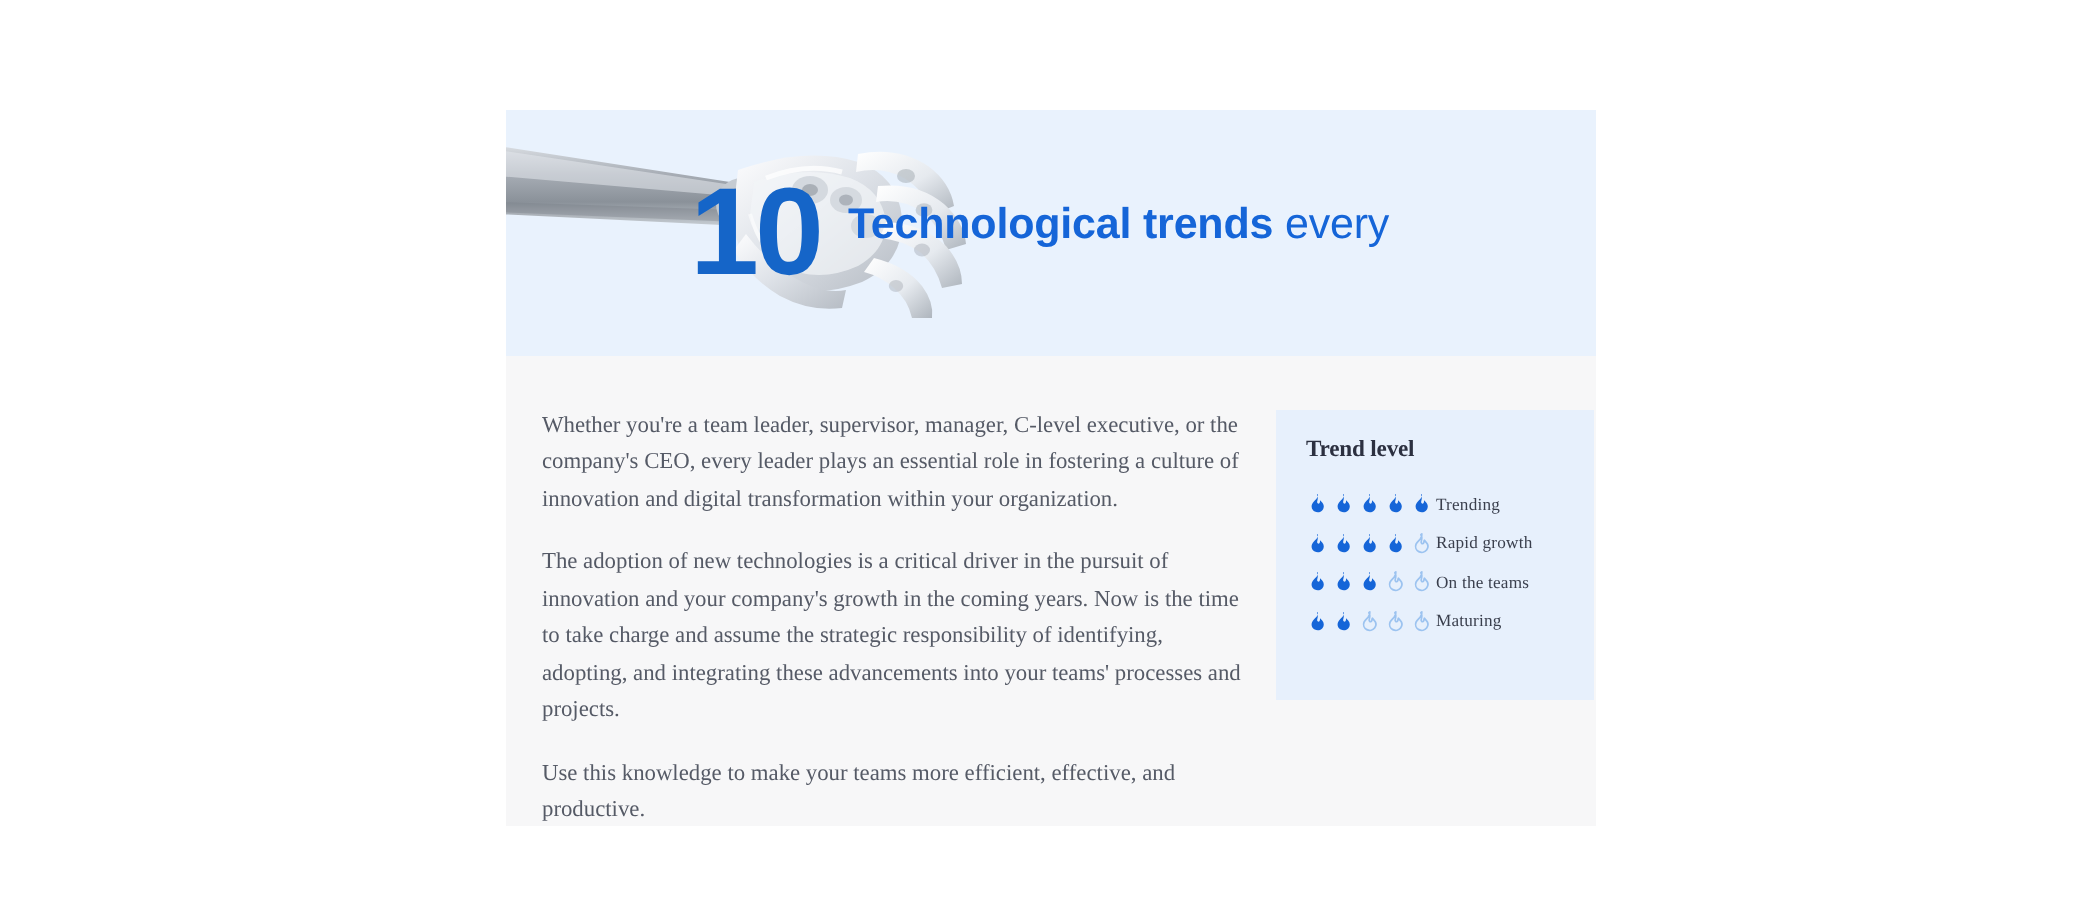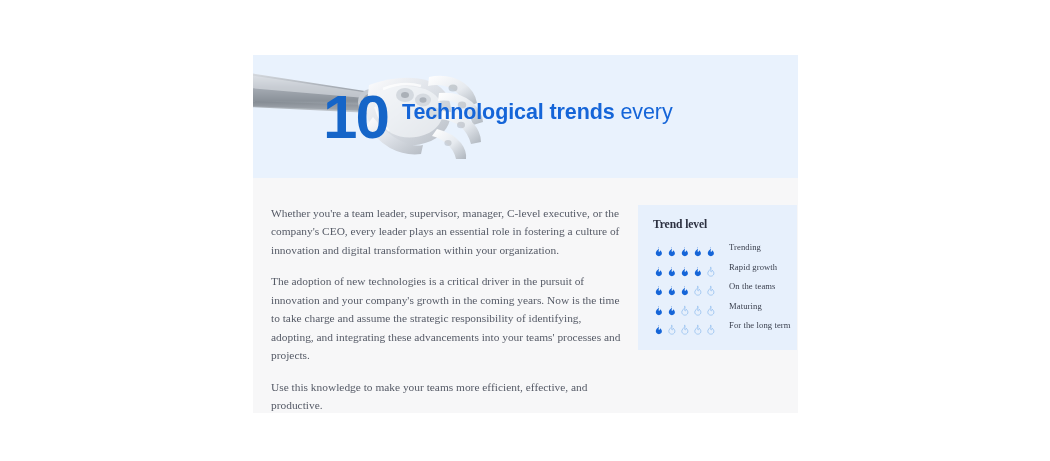--- a/index.html
+++ b/index.html
@@ -42,21 +42,21 @@
   }
 
   .title-row {
     position: absolute;
     left: 0;
     top: 0;
     width: 545px;
     height: 109px;
     display: flex;
     align-items: center;
-    padding-left: 70px;
+    padding-left: 92px;
     box-sizing: border-box;
   }
 
   .big-number {
     font-size: 62px;
     font-weight: bold;
     color: #1565c8;
     line-height: 1;
     letter-spacing: -2px;
     margin-right: 14px;
@@ -144,22 +144,22 @@
     font-size: 11.6px;
     font-weight: bold;
     letter-spacing: -0.1px;
     margin: 0 0 11px 0;
   }
 
   .trend-rows { display: block; }
 
   .trend-row {
     display: flex;
+    align-items: center;
     height: 19.5px;
-    gap: 11px;
   }
 
   .flames {
     display: flex;
     align-items: center;
     width: 65px;
     flex: 0 0 65px;
   }
 
   .flame {
@@ -333,39 +333,19 @@
                 </svg>
                 <svg class="flame" viewBox="0 0 24 24">
                   <path d="M12.9 2.1c.4 2.6-.5 4.3-1.9 5.8-1.5 1.6-3.4 3-4.4 5.4-1.3 3.1.1 6.6 3 8.1 2.9 1.5 6.6.8 8.5-1.7 1.9-2.5 1.7-6-.4-8.3-.7-.8-1.5-1.5-2-2.4-.6 1-.3 2.2-.9 3.1-.5.7-1.5.8-2.1.2-.7-.7-.6-1.8-.3-2.7.6-2.2.9-4.6-.5-6.6z" fill="none" stroke="#9cc3f0" stroke-width="1.9" stroke-linejoin="round"></path>
                 </svg>
                 <svg class="flame" viewBox="0 0 24 24">
                   <path d="M12.9 2.1c.4 2.6-.5 4.3-1.9 5.8-1.5 1.6-3.4 3-4.4 5.4-1.3 3.1.1 6.6 3 8.1 2.9 1.5 6.6.8 8.5-1.7 1.9-2.5 1.7-6-.4-8.3-.7-.8-1.5-1.5-2-2.4-.6 1-.3 2.2-.9 3.1-.5.7-1.5.8-2.1.2-.7-.7-.6-1.8-.3-2.7.6-2.2.9-4.6-.5-6.6z" fill="none" stroke="#9cc3f0" stroke-width="1.9" stroke-linejoin="round"></path>
                 </svg>
               </div>
               <span class="trend-label">Maturing</span>
             </div>
-            <div class="trend-row">
-              <div class="flames">
-                <svg class="flame" viewBox="0 0 24 24">
-                  <path d="M12.9 2.1c.4 2.6-.5 4.3-1.9 5.8-1.5 1.6-3.4 3-4.4 5.4-1.3 3.1.1 6.6 3 8.1 2.9 1.5 6.6.8 8.5-1.7 1.9-2.5 1.7-6-.4-8.3-.7-.8-1.5-1.5-2-2.4-.6 1-.3 2.2-.9 3.1-.5.7-1.5.8-2.1.2-.7-.7-.6-1.8-.3-2.7.6-2.2.9-4.6-.5-6.6z" fill="#1565d8"></path>
-                </svg>
-                <svg class="flame" viewBox="0 0 24 24">
-                  <path d="M12.9 2.1c.4 2.6-.5 4.3-1.9 5.8-1.5 1.6-3.4 3-4.4 5.4-1.3 3.1.1 6.6 3 8.1 2.9 1.5 6.6.8 8.5-1.7 1.9-2.5 1.7-6-.4-8.3-.7-.8-1.5-1.5-2-2.4-.6 1-.3 2.2-.9 3.1-.5.7-1.5.8-2.1.2-.7-.7-.6-1.8-.3-2.7.6-2.2.9-4.6-.5-6.6z" fill="none" stroke="#9cc3f0" stroke-width="1.9" stroke-linejoin="round"></path>
-                </svg>
-                <svg class="flame" viewBox="0 0 24 24">
-                  <path d="M12.9 2.1c.4 2.6-.5 4.3-1.9 5.8-1.5 1.6-3.4 3-4.4 5.4-1.3 3.1.1 6.6 3 8.1 2.9 1.5 6.6.8 8.5-1.7 1.9-2.5 1.7-6-.4-8.3-.7-.8-1.5-1.5-2-2.4-.6 1-.3 2.2-.9 3.1-.5.7-1.5.8-2.1.2-.7-.7-.6-1.8-.3-2.7.6-2.2.9-4.6-.5-6.6z" fill="none" stroke="#9cc3f0" stroke-width="1.9" stroke-linejoin="round"></path>
-                </svg>
-                <svg class="flame" viewBox="0 0 24 24">
-                  <path d="M12.9 2.1c.4 2.6-.5 4.3-1.9 5.8-1.5 1.6-3.4 3-4.4 5.4-1.3 3.1.1 6.6 3 8.1 2.9 1.5 6.6.8 8.5-1.7 1.9-2.5 1.7-6-.4-8.3-.7-.8-1.5-1.5-2-2.4-.6 1-.3 2.2-.9 3.1-.5.7-1.5.8-2.1.2-.7-.7-.6-1.8-.3-2.7.6-2.2.9-4.6-.5-6.6z" fill="none" stroke="#9cc3f0" stroke-width="1.9" stroke-linejoin="round"></path>
-                </svg>
-                <svg class="flame" viewBox="0 0 24 24">
-                  <path d="M12.9 2.1c.4 2.6-.5 4.3-1.9 5.8-1.5 1.6-3.4 3-4.4 5.4-1.3 3.1.1 6.6 3 8.1 2.9 1.5 6.6.8 8.5-1.7 1.9-2.5 1.7-6-.4-8.3-.7-.8-1.5-1.5-2-2.4-.6 1-.3 2.2-.9 3.1-.5.7-1.5.8-2.1.2-.7-.7-.6-1.8-.3-2.7.6-2.2.9-4.6-.5-6.6z" fill="none" stroke="#9cc3f0" stroke-width="1.9" stroke-linejoin="round"></path>
-                </svg>
-              </div>
-              <span class="trend-label">For the long term</span>
-            </div>
           </div>
       </div>
 
     </div>
   </div>
 
 </div>
 
 </body></html>

